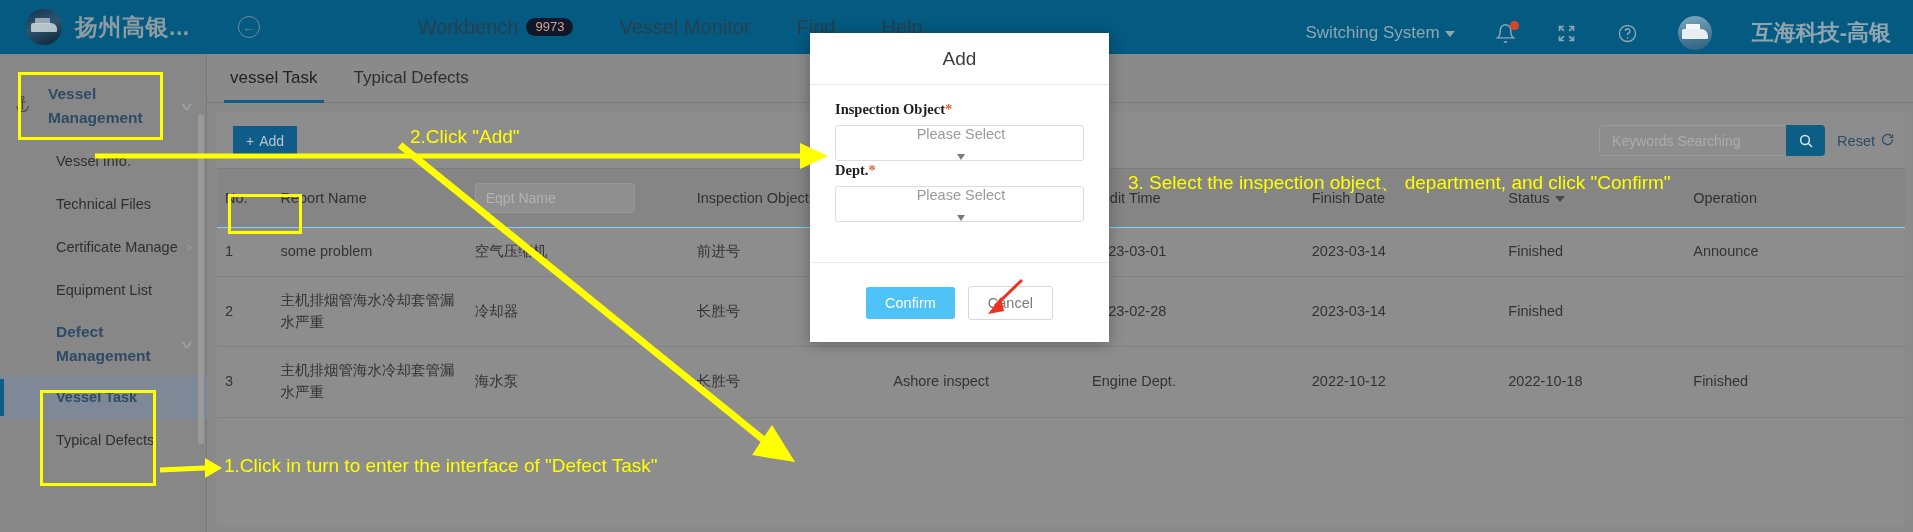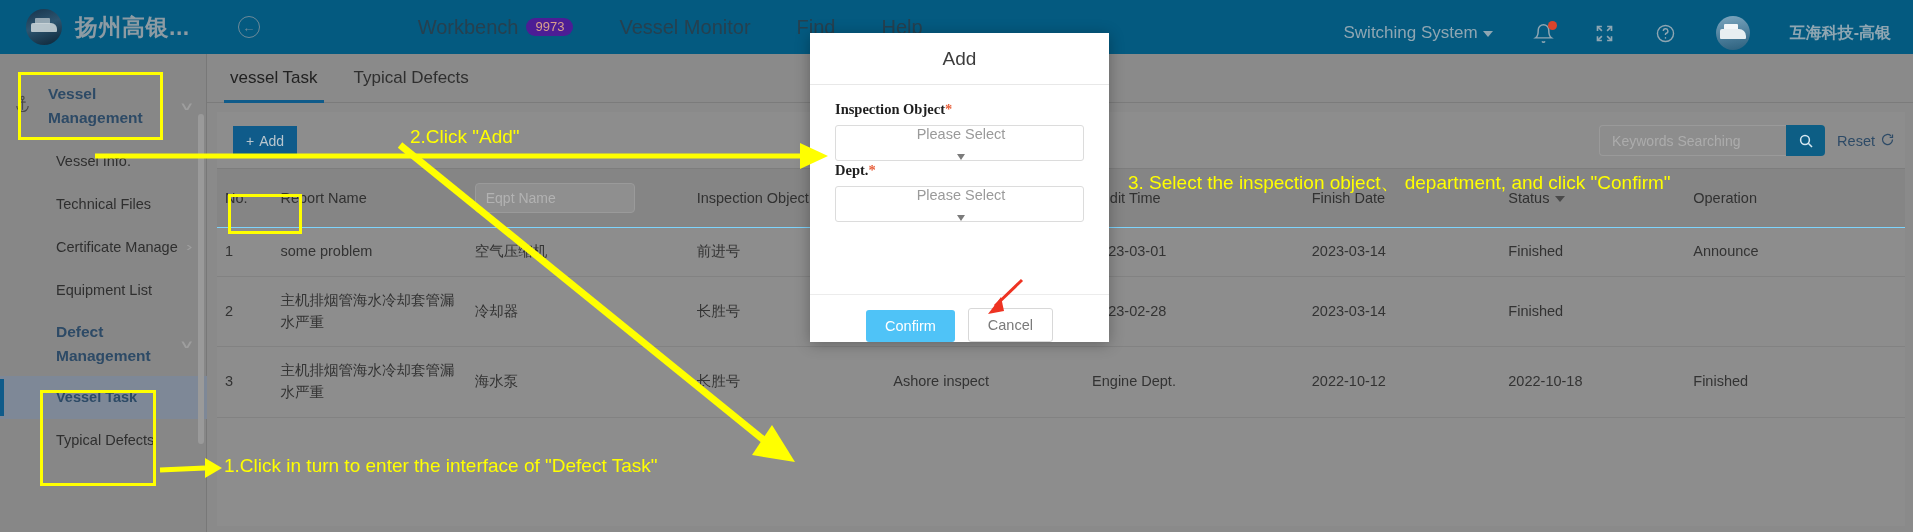--- a/index.html
+++ b/index.html
@@ -38,21 +38,21 @@
     border: 1.5px solid #6d8a99; color: #6d8a99; font-size: 13px;
     display: flex; align-items: center; justify-content: center; line-height: 1;
     cursor: pointer; flex: none;
   }
   .nav { display: flex; align-items: center; gap: 46px; margin-left: 158px; }
   .nav-item {
     font-size: 20px; color: #26404f; white-space: nowrap; cursor: pointer;
     display: flex; align-items: center; gap: 8px;
   }
   .nav-badge {
-    background: #4c1d95; color: #d8a08c; border-radius: 11px;
+    background: #0f172a; color: #d8a08c; border-radius: 11px;
     font-size: 13px; padding: 2px 9px; line-height: 1.15;
   }
   .header-right {
     position: absolute; right: 22px; top: 0; height: 66px;
     display: flex; align-items: center; gap: 40px;
   }
   .hr-text { font-size: 17px; color: #8fa6b2; white-space: nowrap; cursor: pointer; }
   .caret-dn {
     display: inline-block; width: 0; height: 0; margin-left: 5px;
     border-left: 5px solid transparent; border-right: 5px solid transparent;
@@ -69,21 +69,21 @@
     position: relative; overflow: hidden; flex: none;
   }
   .avatar::after{
     content:""; position:absolute; left:4px; top:13px; width:26px; height:10px;
     background:#e8eef1; border-radius:2px 7px 1px 1px;
   }
   .avatar::before{
     content:""; position:absolute; left:8px; top:8px; width:14px; height:6px;
     background:#f3f7f9; border-radius:1px;
   }
-  .user-name { font-size: 16px; color: #8fa6b2; font-weight: bold; white-space: nowrap; }
+  .user-name { font-size: 22px; color: #8fa6b2; font-weight: bold; white-space: nowrap; }
 
   
   .sidebar {
     position: absolute; left: 0; top: 54px; width: 207px; height: 478px;
     background: #878787; overflow: hidden;
   }
   .side-group {
     display: flex; align-items: center; padding: 28px 16px 10px 14px;
     color: #2d4a66; font-weight: bold; font-size: 15.5px; cursor: pointer;
     position: relative;
@@ -207,22 +207,22 @@
     height: 36px; border: 1px solid #dcdcdc; border-radius: 3px;
     display: flex; align-items: center; justify-content: space-between;
     padding: 0 11px 0 14px; color: #9a9a9a; font-size: 14.5px;
     margin-bottom: 1px; cursor: pointer; background: #fff; flex-direction: column;
   }
   .sel-caret {
     width: 0; height: 0; border-left: 4px solid transparent;
     border-right: 4px solid transparent; border-top: 6px solid #7b7b7b;
   }
   .dlg-footer {
-    position: absolute; left: 0; right: 0; bottom: 0; height: 48px;
-    border-top: 1px solid #ececec; display: flex; align-items: flex-end;
+    position: absolute; left: 0; right: 0; bottom: 0; height: 80px;
+    border-top: 1px solid #ececec; display: flex; align-items: center;
     justify-content: center; gap: 13px;
   }
   .btn-confirm {
     background: #4fc3f7; color: #fff; font-size: 14.5px; border: none;
     padding: 8px 19px; border-radius: 3px; cursor: pointer;
   }
   .btn-cancel {
     background: #fff; color: #7a7a7a; font-size: 14.5px;
     border: 1px solid #d8d8d8; padding: 8px 19px; border-radius: 3px; cursor: pointer;
   }

